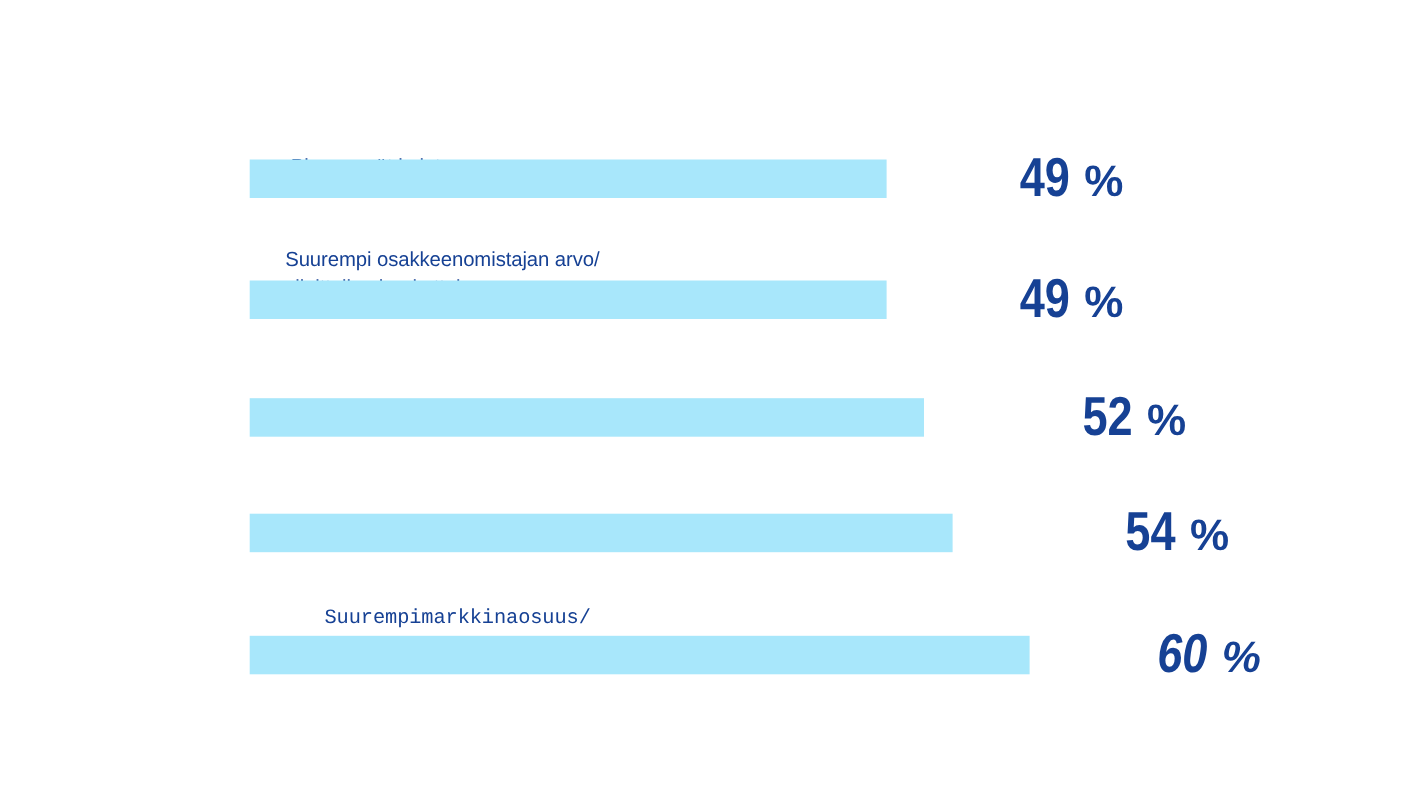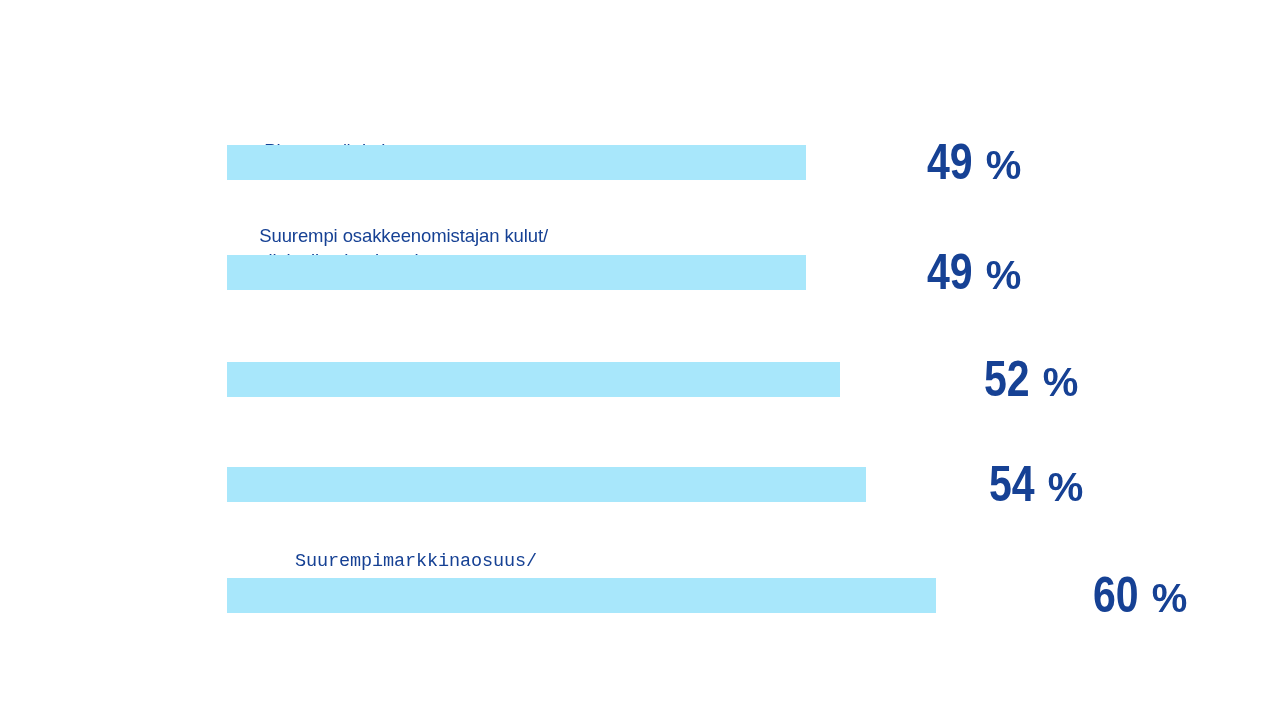--- a/index.html
+++ b/index.html
@@ -91,21 +91,21 @@
     <div class="bar-row" style="top:32px;">
       <div class="bar-track" style="width:579px;"></div>
       <div class="bar-value" style="left:589px;">
         <span class="num">49</span><span class="pct">%</span>
       </div>
     </div>
   </div>
 
   <div class="bar-group" style="top:198px;">
     <div class="bar-label" style="top:0px;">
-      <span>Suurempi osakkeenomistajan kulut/</span>
+      <span>Suurempi osakkeenomistajan arvo/</span>
     </div>
     <div class="bar-label" style="top:25px;">
       <span>sijoittajien houkuttelu</span>
     </div>
     <div class="bar-row" style="top:57px;">
       <div class="bar-track" style="width:579px;"></div>
       <div class="bar-value" style="left:589px;">
         <span class="num">49</span><span class="pct">%</span>
       </div>
     </div>
@@ -122,34 +122,34 @@
       </div>
     </div>
   </div>
 
   <div class="bar-group" style="top:438px;">
     <div class="bar-label" style="top:0px;">
       <span>Parantunut kannattavuus</span>
     </div>
     <div class="bar-row" style="top:29px;">
       <div class="bar-track" style="width:639px;"></div>
-      <div class="bar-value" style="left:651px;">
+      <div class="bar-value" style="left:685px;">
         <span class="num">54</span><span class="pct">%</span>
       </div>
     </div>
   </div>
 
   <div class="bar-group" style="top:524px;">
     <div class="bar-label" style="top:0px;font-family:Liberation Mono, monospace;">
       <span>Suurempimarkkinaosuus/</span>
     </div>
     <div class="bar-label" style="top:25px;">
       <span>laajentunut asiakaskunta</span>
     </div>
     <div class="bar-row" style="top:54px;">
       <div class="bar-track" style="width:709px;"></div>
-      <div class="bar-value" style="left:755px;">
+      <div class="bar-value" style="left:714px;font-style:italic;">
         <span class="num">60</span><span class="pct">%</span>
       </div>
     </div>
   </div>
 
 </div>
 
 </body></html>

